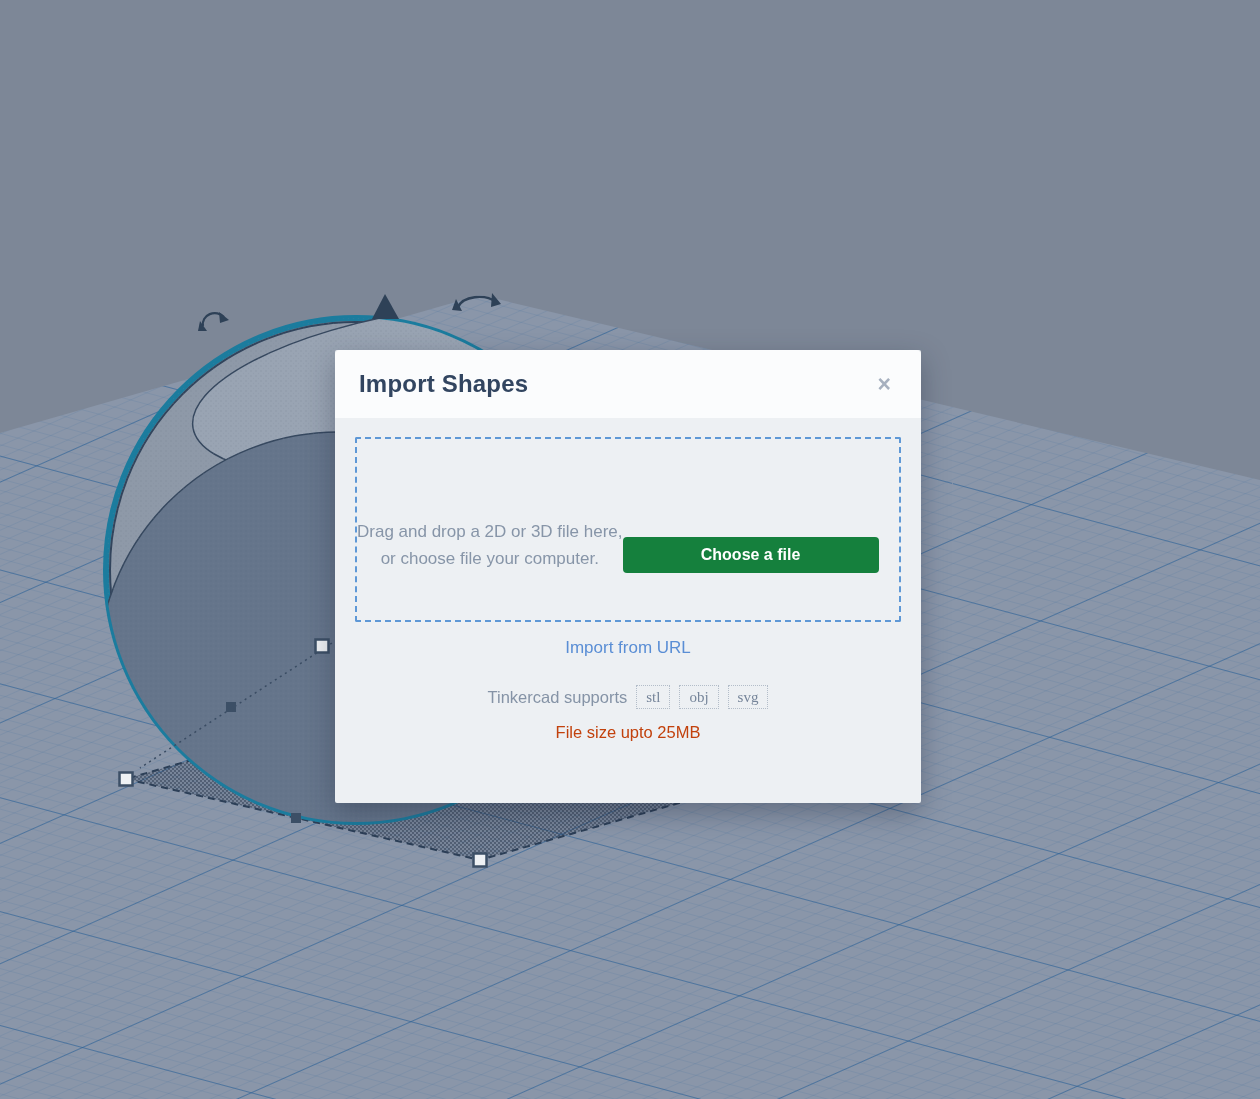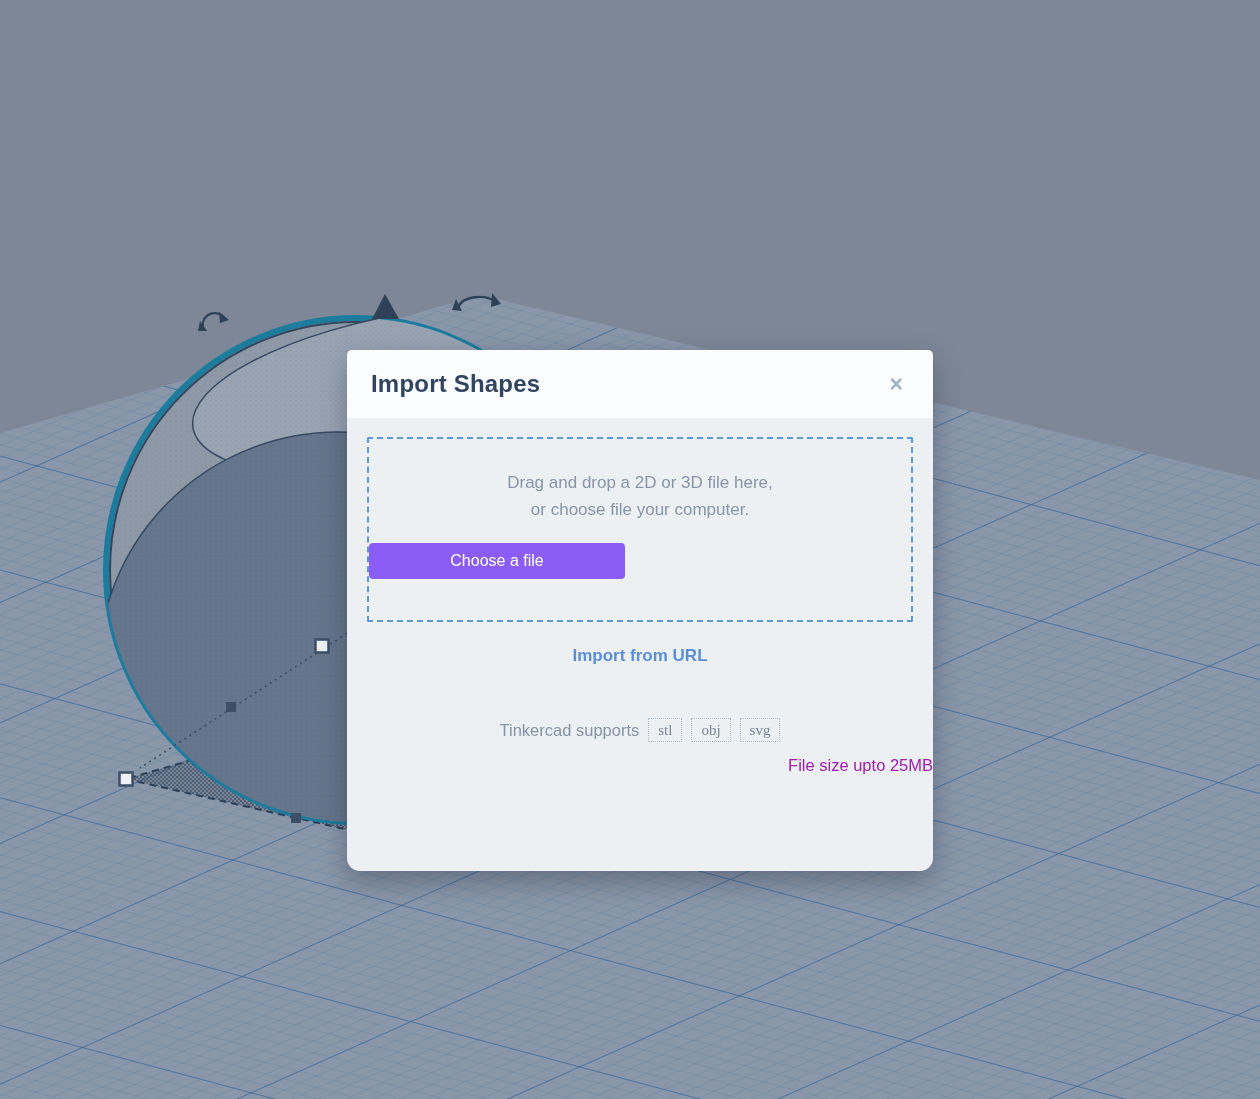--- a/index.html
+++ b/index.html
@@ -6,67 +6,67 @@
   body{
     width:1260px;height:1099px;overflow:hidden;position:relative;
     font-family:"Liberation Sans","DejaVu Sans",sans-serif;
     background:#7d8797;
   }
   .viewport{position:absolute;inset:0;}
   svg{display:block;}
 
   
   .modal{
-    position:absolute;left:347px;top:350px;width:586px;height:521px;
-    background:#edf0f3;border-radius:13px;
+    position:absolute;left:335px;top:350px;width:586px;height:453px;
+    background:#edf0f3;border-radius:2px;
     box-shadow:0 10px 28px rgba(25,35,55,.35);
   }
   .modal-header{
     height:68px;background:#fbfcfd;border-radius:5px 5px 0 0;
     display:flex;align-items:center;justify-content:space-between;
     padding:0 24px;box-sizing:border-box;
   }
   .modal-title{
     font-size:24px;font-weight:bold;color:#324560;letter-spacing:.2px;
   }
   .modal-close{
     background:none;border:none;cursor:pointer;
     font-size:23px;font-weight:bold;color:#a6b0bf;line-height:1;
     padding:2px 6px;
   }
   .dropzone{
     margin:19px 20px 0 20px;height:185px;box-sizing:border-box;
     border:2px dashed #5e98d6;border-radius:2px;
-    display:flex;flex-direction:column;
+    display:flex;flex-direction:row;align-items:center;
     padding-top:30px;
   }
   .drop-text{
     font-size:17px;line-height:27px;color:#8795a8;text-align:center;
   }
   .choose-file-btn{
     margin-top:20px;width:256px;height:36px;
-    background:#8b5cf6;color:#ffffff;border:none;border-radius:4px;
-    font-family:inherit;font-size:16px;font-weight:normal;cursor:pointer;
+    background:#15803d;color:#ffffff;border:none;border-radius:4px;
+    font-family:inherit;font-size:16px;font-weight:bold;cursor:pointer;
   }
   .import-url{
-    display:block;margin:24px auto 0 auto;text-align:center;
-    font-size:17px;font-weight:700;color:#5a8ed5;text-decoration:none;
+    display:block;margin:16px auto 0 auto;text-align:center;
+    font-size:17px;font-weight:400;color:#5a8ed5;text-decoration:none;
     width:max-content;
   }
   .supports-row{
-    margin-top:52px;display:flex;align-items:center;justify-content:center;
+    margin-top:27px;display:flex;align-items:center;justify-content:center;
     gap:9px;font-size:16.5px;color:#8593a6;
   }
   .format-badge{
     font-family:Liberation Serif, serif;
     font-size:15px;color:#76859a;
     border:1px dotted #b3bdc9;padding:3px 9px 2px 9px;
   }
   .size-note{
-    margin-top:14px;text-align:right;font-size:16.5px;color:#a21caf;
+    margin-top:14px;text-align:center;font-size:16.5px;color:#c2410c;
   }
 </style>
 </head>
 <body>
 
 <div class="viewport">
 <svg width="1260" height="1099" viewBox="0 0 1260 1099">
   <defs>
     <pattern id="gridFineA" width="11" height="11" patternUnits="userSpaceOnUse" patternTransform="rotate(-24)">
       <line x1="0" y1="0" x2="11" y2="0" stroke="rgba(56,108,158,0.28)" stroke-width="1"></line>

